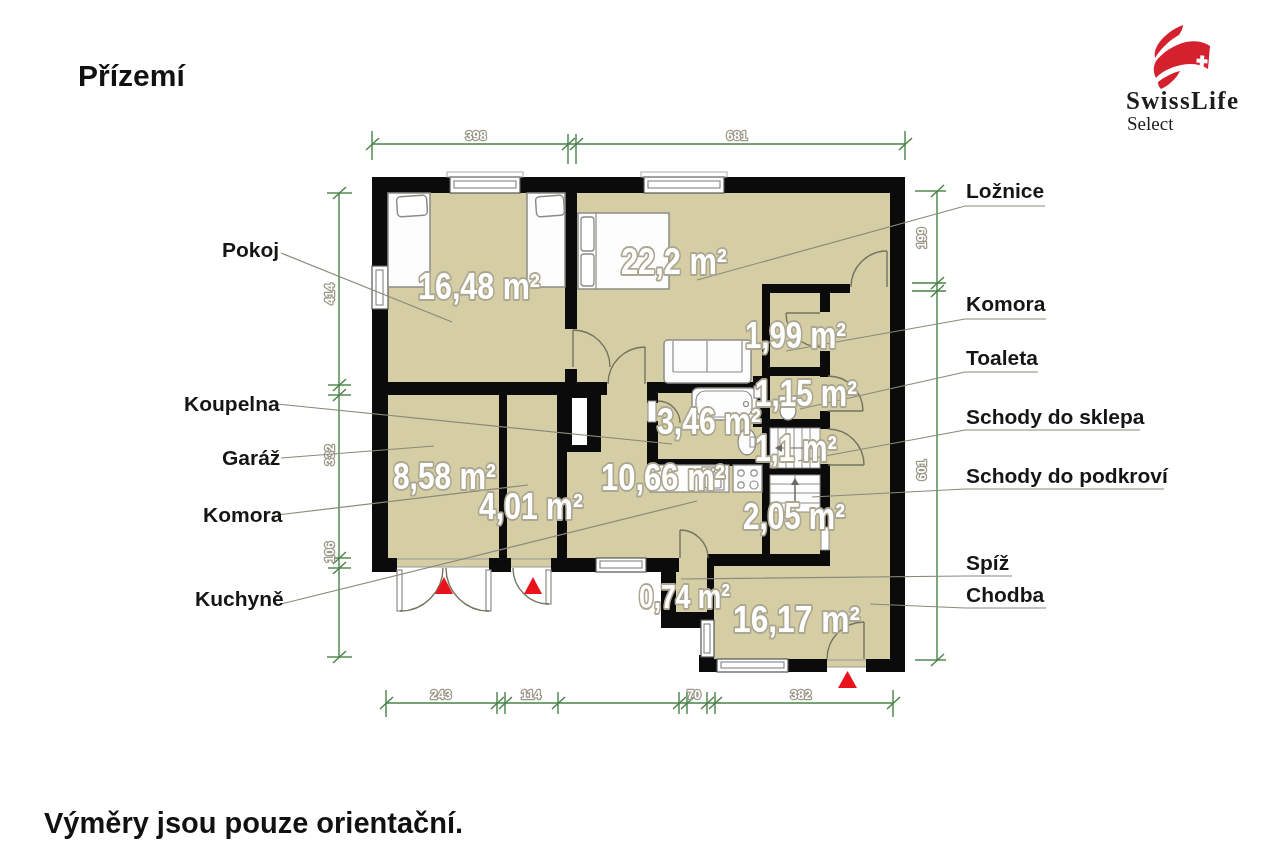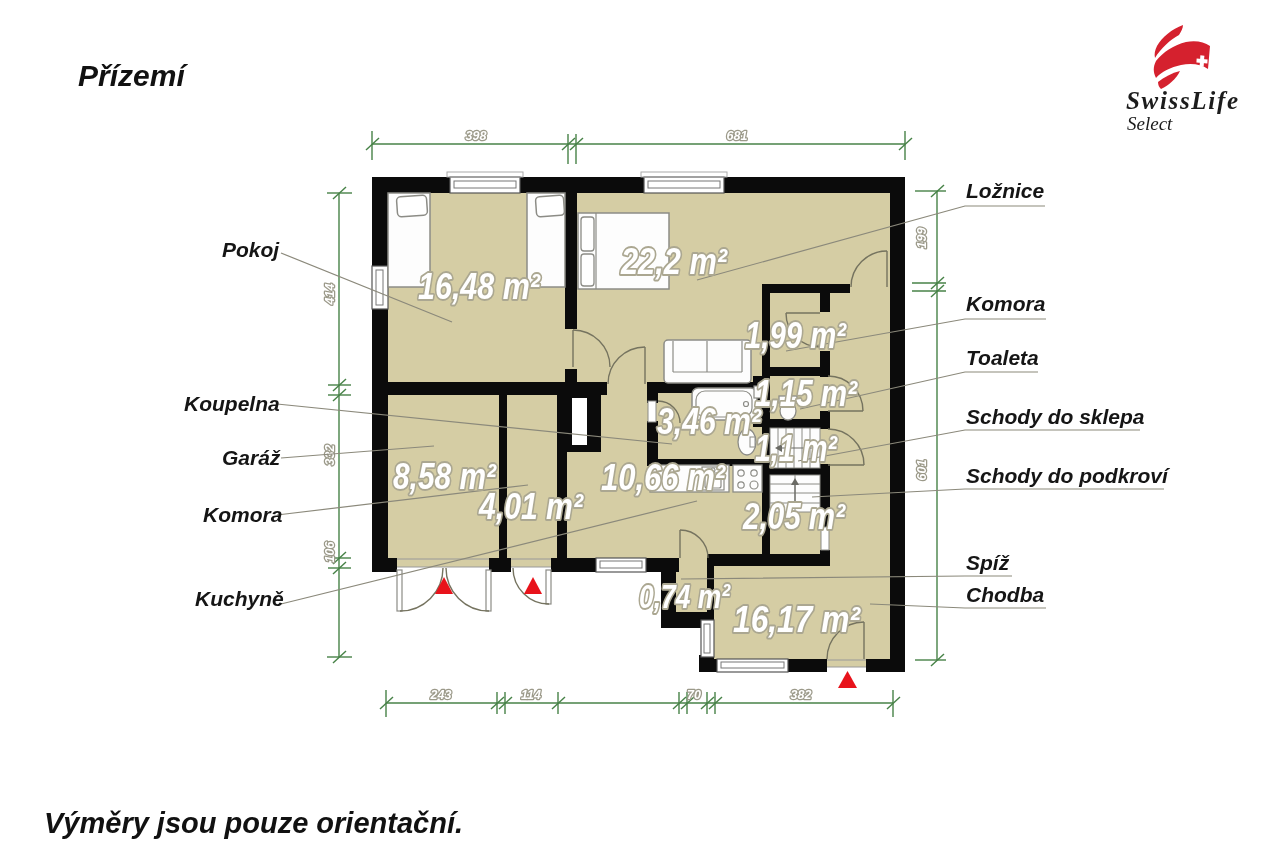--- a/index.html
+++ b/index.html
@@ -1,16 +1,16 @@
 <!DOCTYPE html>
 <html><head>
 <meta charset="utf-8">
 <style>
   html,body{margin:0;padding:0;background:#fff;}
-  .wrap{position:relative;width:1206px;height:852px;font-family:"Liberation Sans",sans-serif;font-style:italic;}
+  .wrap{position:relative;width:1206px;height:852px;font-family:"Liberation Sans",sans-serif;}
   svg{position:absolute;left:0;top:0;}
   text{font-family:"Liberation Sans",sans-serif;}
   .area{font-weight:bold;fill:#fff;stroke:#aba791;stroke-width:3.8;paint-order:stroke;stroke-linejoin:round;}
   .dim{font-weight:bold;font-size:12.5px;fill:#fff;stroke:#9b9989;stroke-width:2.5;paint-order:stroke;stroke-linejoin:round;}
   .side{font-weight:bold;font-size:21px;fill:#151515;}
   .gl{stroke:#8b897b;stroke-width:1.2;fill:none;}
   .arc{stroke:#75735f;stroke-width:1.4;fill:none;}
   .grn{stroke:#478247;stroke-width:1.4;fill:none;}
 </style>
 </head>

